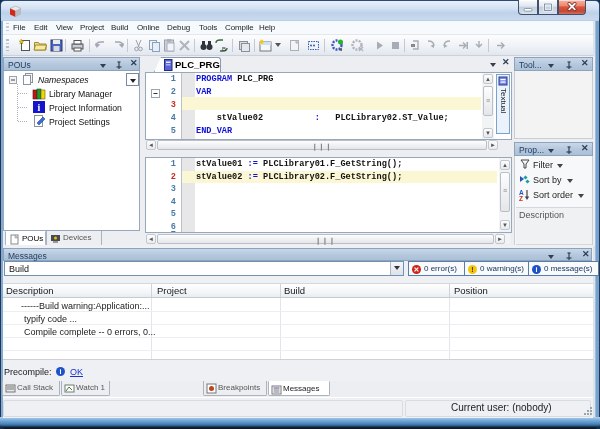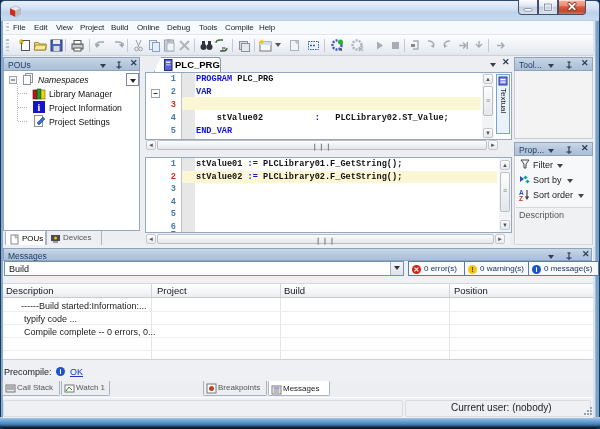--- a/index.html
+++ b/index.html
@@ -492,21 +492,21 @@
     <div class="vline" style="left:446px;background:#cfd4da"></div>
   </div>
   <div id="tblbody">
     <div class="vline" style="left:148px"></div>
     <div class="vline" style="left:277px"></div>
     <div class="vline" style="left:446px"></div>
     <div class="rline" style="top:13px"></div>
     <div class="rline" style="top:26px"></div>
     <div class="rline" style="top:39px"></div>
     <div class="rline" style="top:52px"></div>
-    <span style="position:absolute;left:18px;top:3px">------Build started:Information:...</span>
+    <span style="position:absolute;left:18px;top:3px">------Build warning:Application:...</span>
     <span style="position:absolute;left:21px;top:16px">typify code ...</span>
     <span style="position:absolute;left:21px;top:29px">Compile complete -- 0 errors, 0...</span>
   </div>
   <div id="precomp">
     <span style="position:absolute;left:1px;top:7px">Precompile:</span>
     <div class="cicon" style="left:53px;top:7px;background:#1e53c8;position:absolute">i</div>
     <span style="position:absolute;left:67px;top:7px;color:#1a35c8;text-decoration:underline">OK</span>
   </div>
 </div>
 

